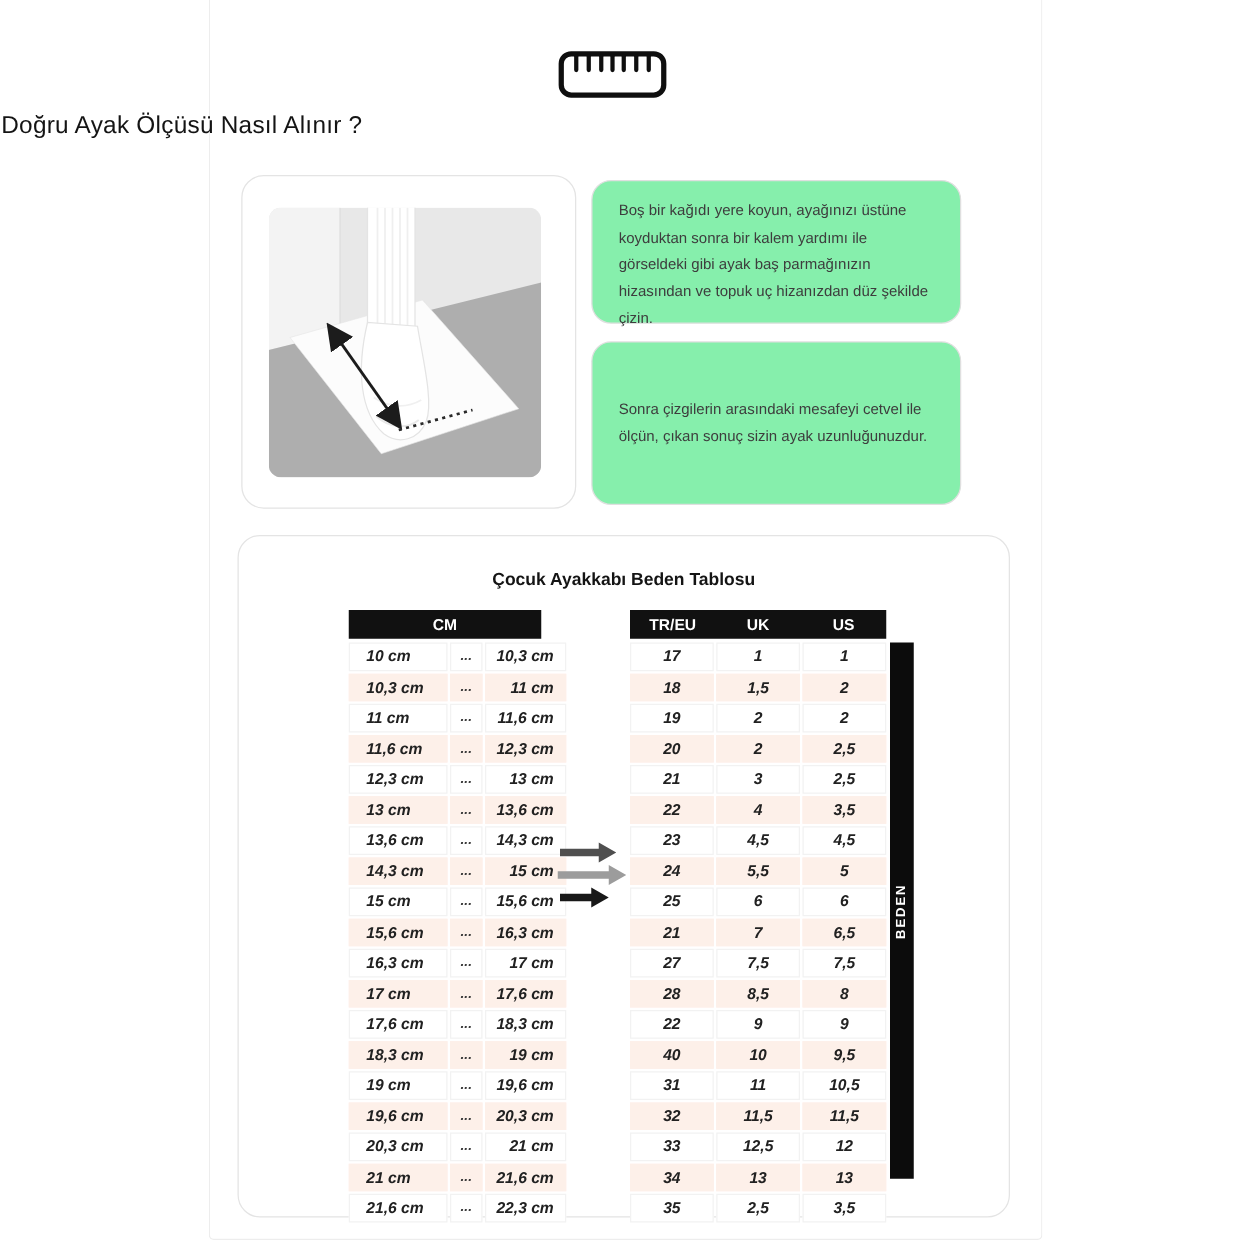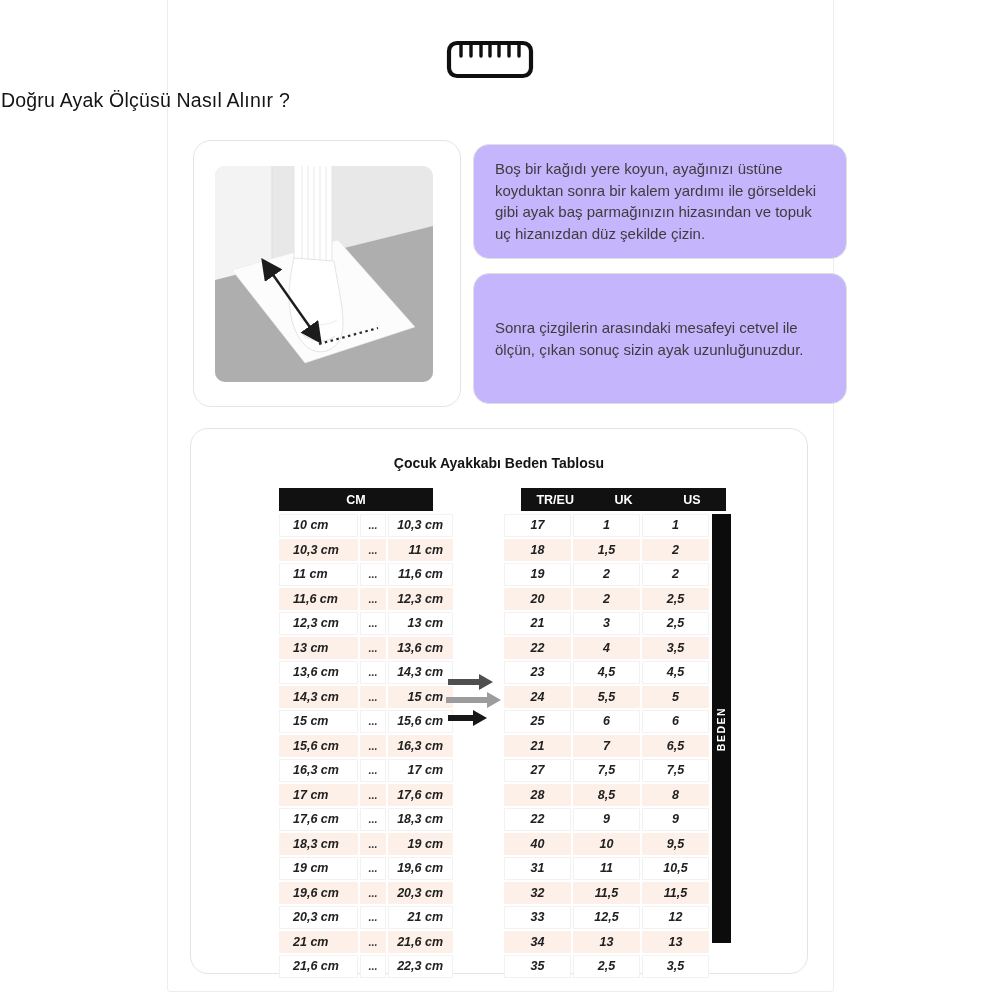--- a/index.html
+++ b/index.html
@@ -19,42 +19,42 @@
   
   .photo-card{
     position:absolute;left:193px;top:140px;width:266px;height:265px;
     border:1px solid #e4e4e4;border-radius:18px;background:#fff;
   }
   .photo{
     position:absolute;left:21px;top:25px;width:218px;height:216px;
     border-radius:10px;overflow:hidden;
   }
   .tip{
-    position:absolute;left:473px;width:374px;border:1px solid #dfdfdf;
-    border-radius:16px;background:#c4b5fd;box-sizing:border-box;
-    font-size:15px;line-height:21.5px;color:#3d3d3d;
+    position:absolute;left:473px;width:296px;border:1px solid #dfdfdf;
+    border-radius:16px;background:#86efac;box-sizing:border-box;
+    font-size:12px;line-height:21.5px;color:#3d3d3d;
   }
   .tip p{margin:0;}
   .tip1{top:144px;height:115px;padding:13px 18px 0 21px;}
   .tip2{top:273px;height:131px;display:flex;align-items:center;padding:0 26px 0 21px;}
   
   .table-card{
     position:absolute;left:190px;top:428px;width:616px;height:544px;
     border:1px solid #e4e4e4;border-radius:18px;background:#fff;
   }
   .chart-title{
     position:absolute;left:0;top:26px;width:100%;margin:0;text-align:center;
     font-size:14px;font-weight:bold;color:#141414;
   }
   .thead{
     position:absolute;height:23px;background:#111111;color:#ffffff;
     display:flex;align-items:center;font-size:12.5px;font-weight:bold;
   }
   .cm-head{left:88px;top:59px;width:154px;justify-content:center;}
-  .intl-head{left:330px;top:59px;width:205px;}
+  .intl-head{left:313px;top:59px;width:205px;}
   .intl-head span{flex:1;text-align:center;}
   table.sizes{position:absolute;top:83px;border-collapse:separate;border-spacing:2px;table-layout:fixed;font-style:italic;}
   table.cm-table{left:86px;width:158px;}
   table.intl-table{left:311px;width:209px;}
   table.sizes td{
     height:20.5px;line-height:20.5px;padding:0;font-size:12.5px;font-weight:bold;
     color:#212121;text-align:center;white-space:nowrap;
   }
   tr.plain td{background:#ffffff;border:1px solid #f2f2f2;}
   tr.alt td{background:#fdf0e9;border:1px solid #fdf0e9;}

